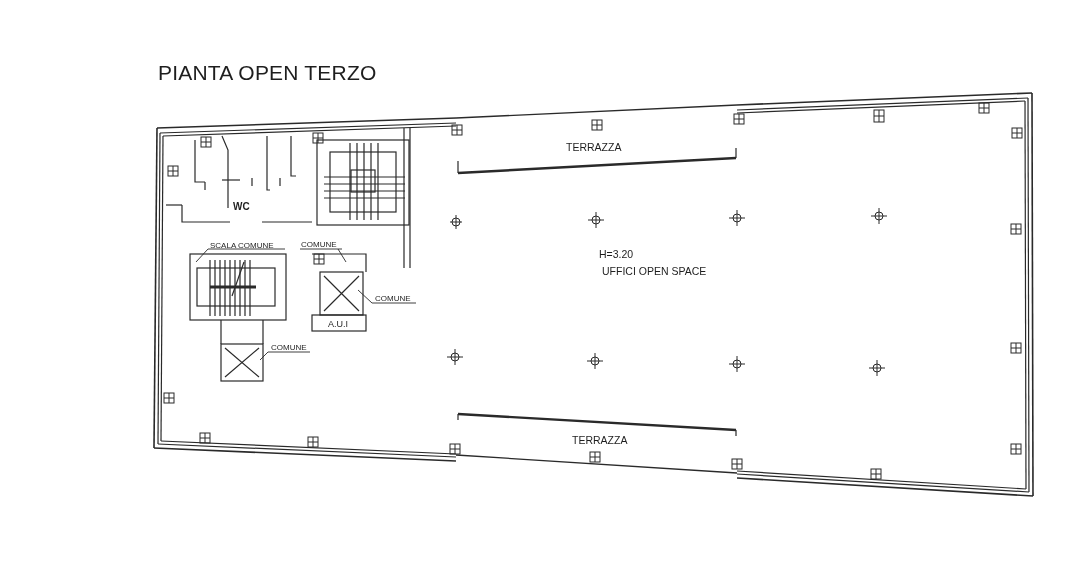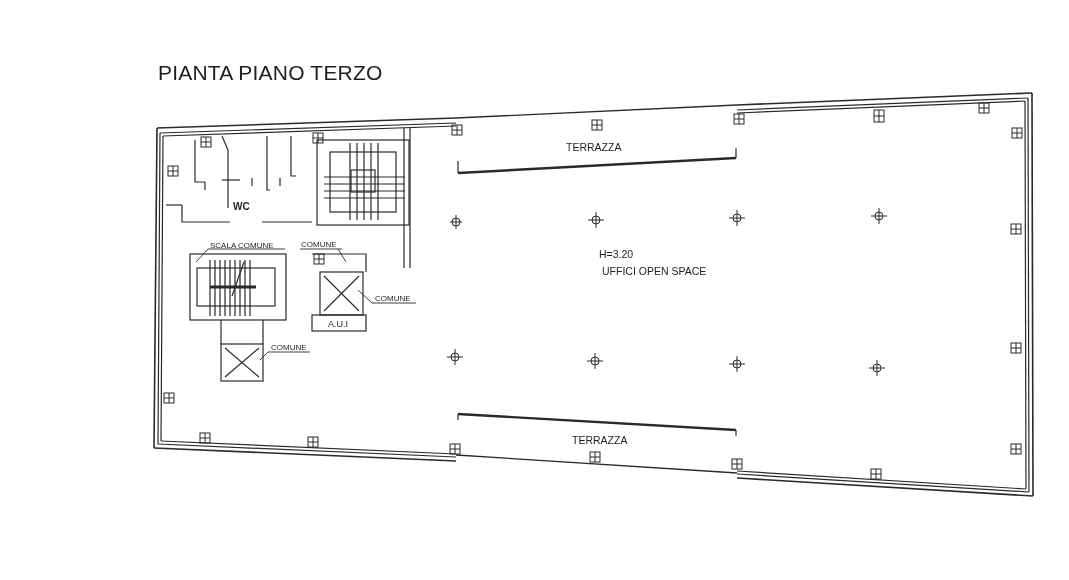--- a/index.html
+++ b/index.html
@@ -6,21 +6,21 @@
   body { width:1069px; height:580px; position:relative; overflow:hidden;
          font-family:"Liberation Sans", sans-serif; color:#1a1a1a; }
   .title { position:absolute; left:158px; top:61px; font-size:21px; letter-spacing:0.2px;
            color:#1e1e1e; font-family:"Liberation Sans", sans-serif; }
   svg.plan { position:absolute; left:0; top:0; }
   .lbl { font-family:"Liberation Sans", sans-serif; fill:#1e1e1e; }
 </style>
 </head>
 <body>
 
-<div class="title">PIANTA PIANO TERZO</div>
+<div class="title">PIANTA OPEN TERZO</div>
 
 <svg class="plan" width="1069" height="580" viewBox="0 0 1069 580">
   <g stroke="#2a2a2a" fill="none" stroke-width="1.2">
 
     <g>
 
       <path d="M157,128 L456,118" stroke-width="1.6"></path>
       <path d="M160,133 L456,123"></path>
       <path d="M163,136 L456,126"></path>
 

